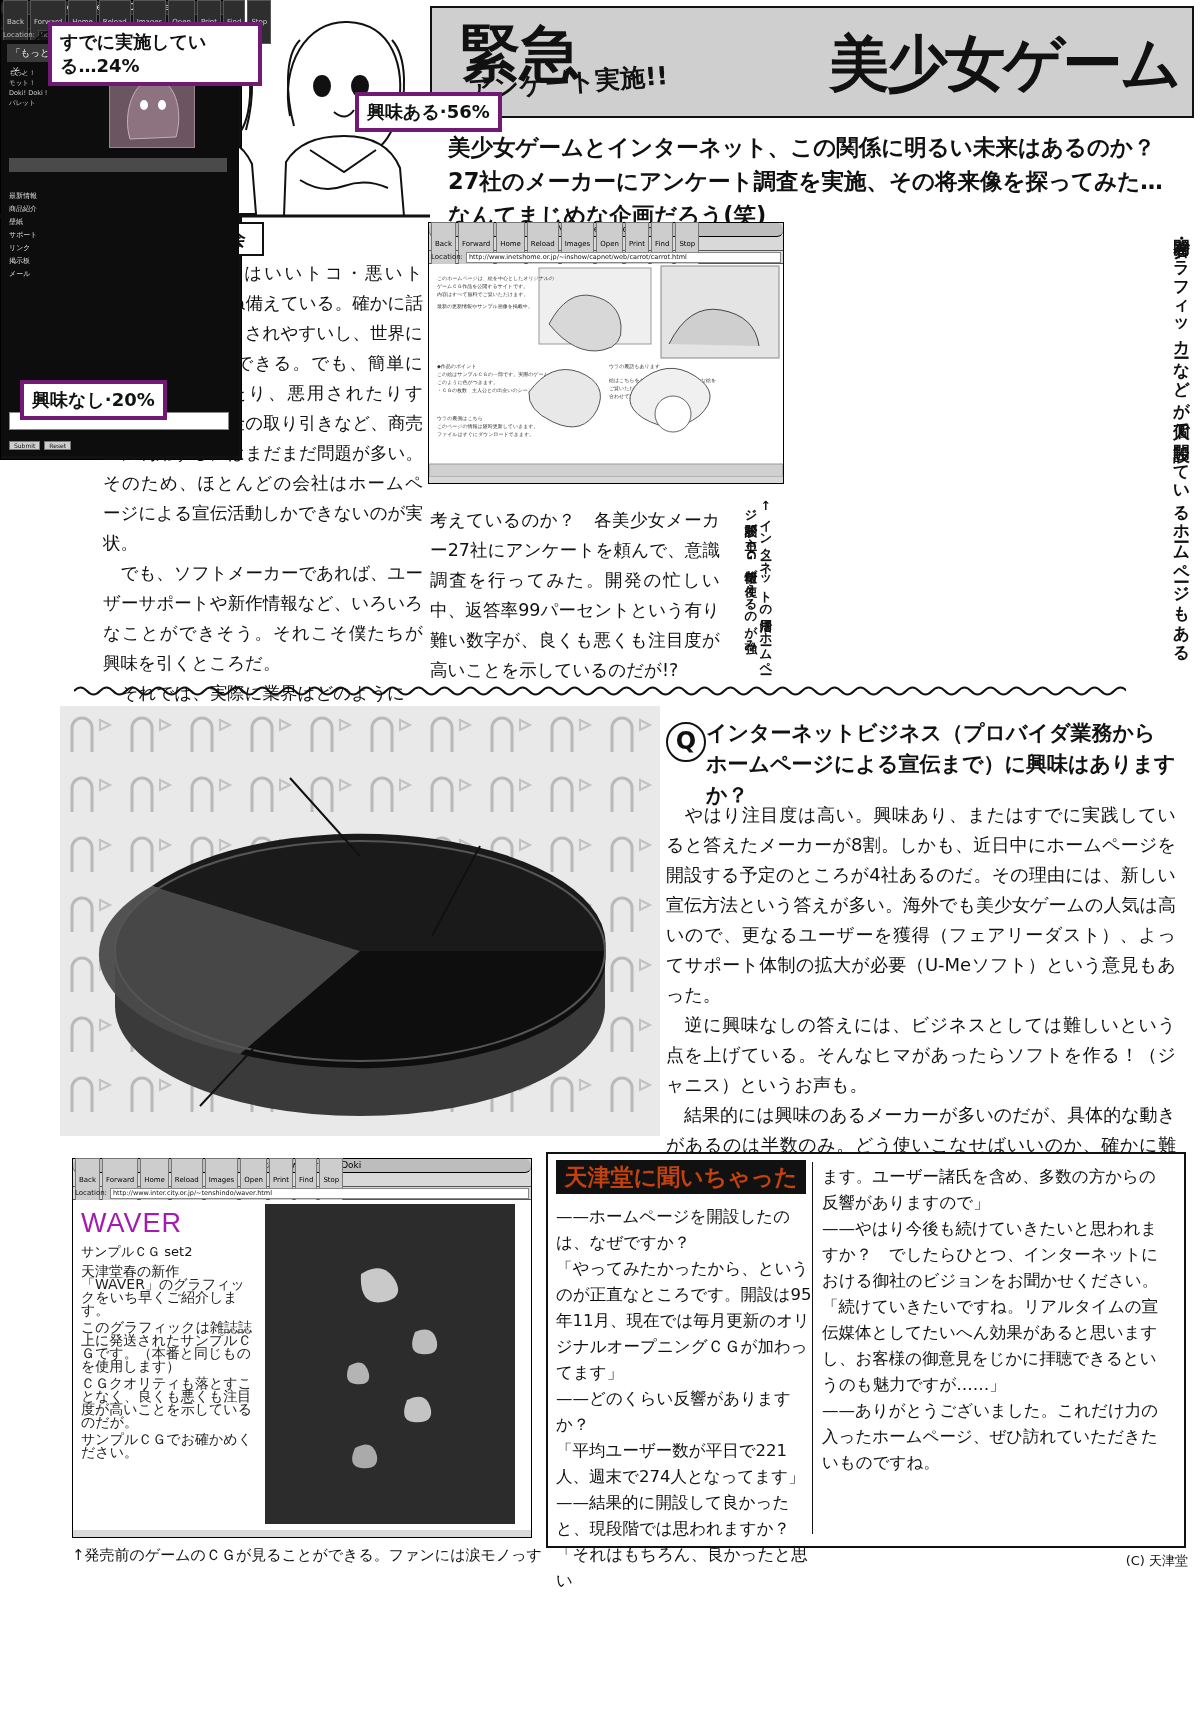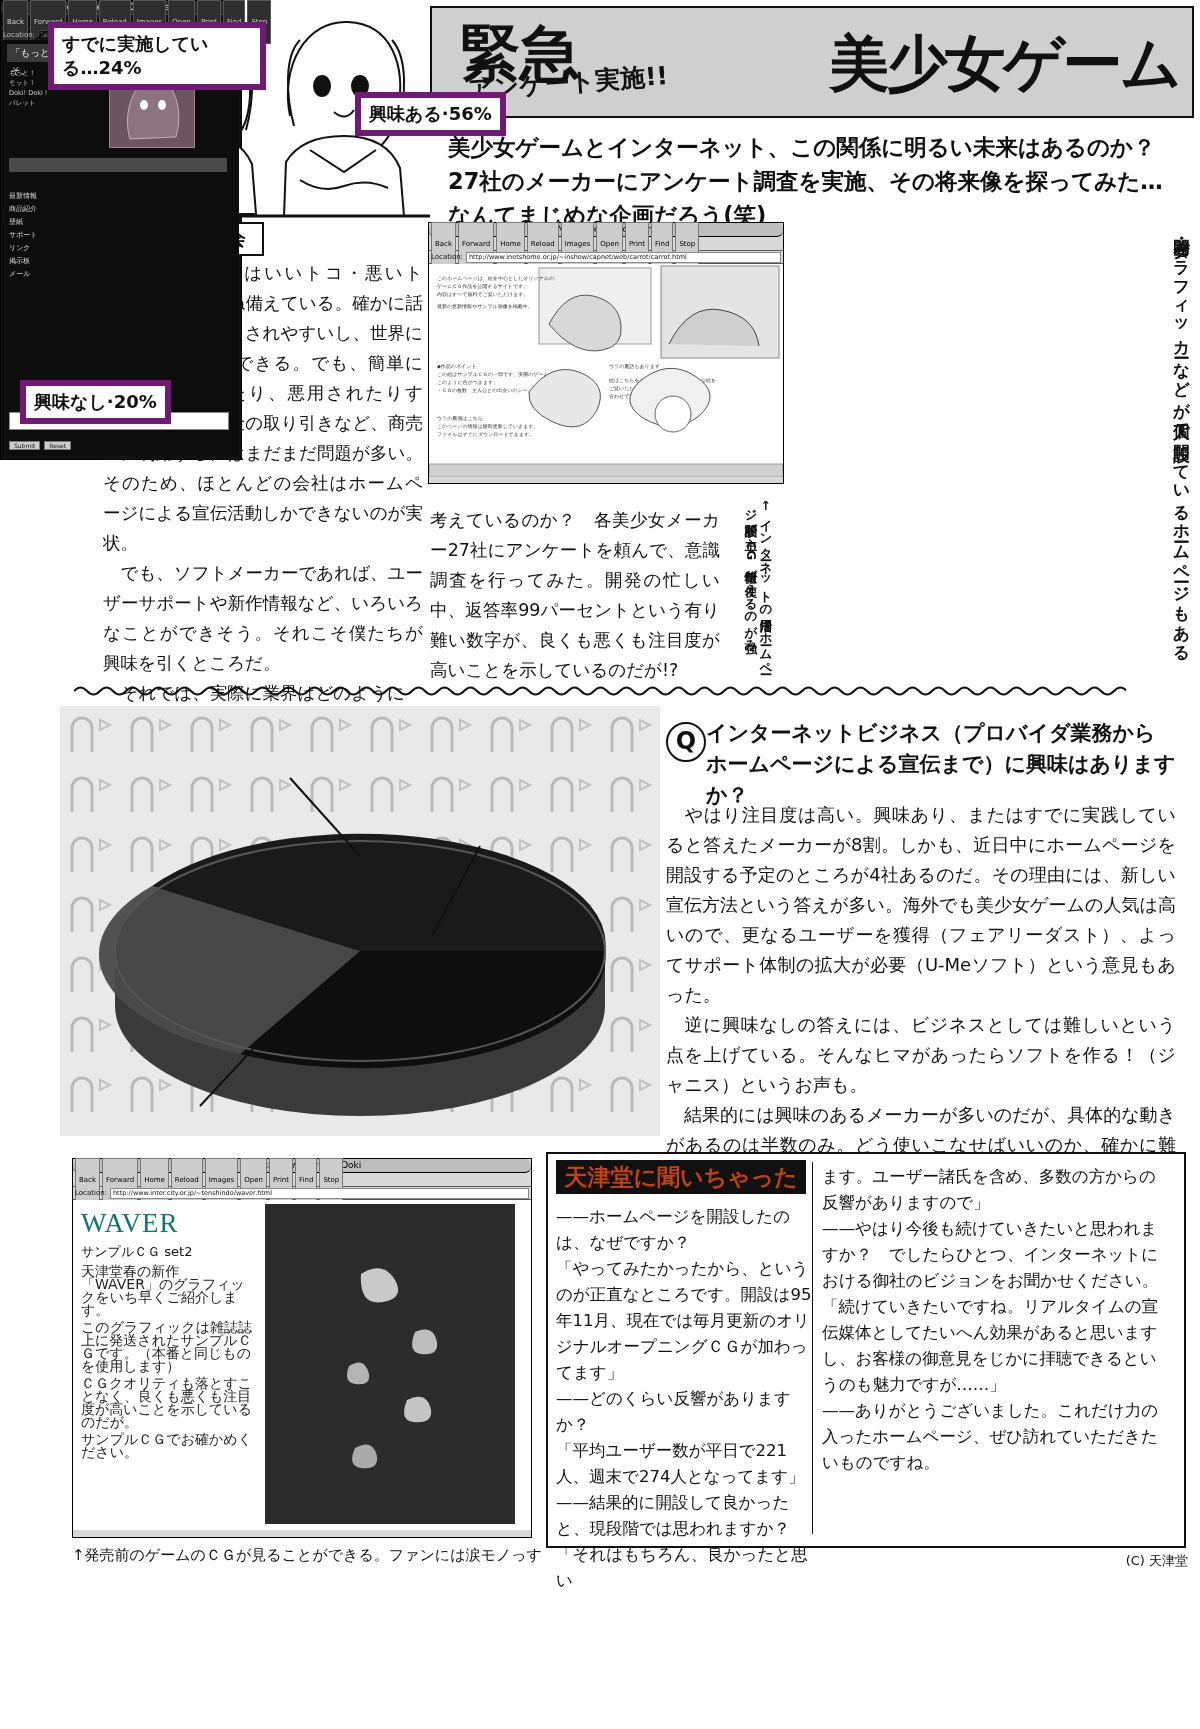--- a/index.html
+++ b/index.html
@@ -58,35 +58,35 @@
   .vcap{position:absolute;writing-mode:vertical-rl;font-family:"DejaVu Sans",sans-serif;font-weight:bold;color:#111;}
   #vcap-right{right:8px;top:226px;height:456px;font-size:16.5px;letter-spacing:1px;}
   #vcap-mid{left:744px;top:500px;height:178px;font-size:12.5px;line-height:15px;}
 
   
   .wave{position:absolute;left:74px;top:684px;width:1052px;height:14px;}
 
   
   .pie-area{position:absolute;left:60px;top:706px;width:600px;height:430px;background:#e8e8e8;overflow:hidden;}
   .pie-area svg{position:absolute;left:0;top:0;}
-  .bubble{position:absolute;background:#fff;border:6px solid #701a75;font-family:"DejaVu Sans",sans-serif;font-weight:bold;font-size:18px;padding:4px 8px;line-height:24px;color:#111;}
+  .bubble{position:absolute;background:#fff;border:4px solid #701a75;font-family:"DejaVu Sans",sans-serif;font-weight:bold;font-size:18px;padding:4px 8px;line-height:24px;color:#111;}
   #bub1{left:48px;top:22px;width:190px;}
   #bub2{left:355px;top:92px;}
   #bub3{left:20px;top:380px;}
 
   
   .qmark{position:absolute;left:666px;top:722px;width:36px;height:36px;border:2px solid #111;border-radius:50%;font-family:"DejaVu Sans",sans-serif;font-weight:bold;font-size:24px;text-align:center;line-height:34px;}
   .qtext{position:absolute;left:706px;top:718px;width:470px;font-family:"DejaVu Sans",sans-serif;font-weight:bold;font-size:21px;line-height:31px;}
   .atext{position:absolute;left:666px;top:800px;width:510px;font-family:"DejaVu Sans",sans-serif;font-size:18px;line-height:30px;text-align:justify;}
 
   
   #win-waver{left:72px;top:1158px;width:460px;height:380px;}
   #win-waver .win-body{height:330px;}
   .waver-left{position:absolute;left:0;top:0;width:190px;height:330px;padding:8px;box-sizing:border-box;}
-  .waver-title{font-family:Liberation Serif, serif;font-size:27px;letter-spacing:1px;color:#0f766e;}
+  .waver-title{font-family:Liberation Sans, sans-serif;font-size:27px;letter-spacing:1px;color:#a21caf;}
   .waver-sub{font-family:"DejaVu Sans",sans-serif;font-size:13px;margin-top:4px;}
   .waver-p{font-family:"DejaVu Sans",sans-serif;font-size:14px;line-height:13px;margin-top:4px;color:#222;}
   .waver-right{position:absolute;left:192px;top:4px;width:250px;height:320px;background:#2a2a2a;}
   .waver-cap{position:absolute;left:72px;top:1546px;width:520px;font-family:"DejaVu Sans",sans-serif;font-size:15px;}
 
   
   .iv-box{position:absolute;left:546px;top:1152px;width:636px;height:392px;border:2px solid #111;background:#fff;}
   .iv-head{position:absolute;left:556px;top:1160px;width:250px;height:34px;background:#111;color:#c2410c;font-family:"DejaVu Sans",sans-serif;font-weight:bold;font-size:23px;line-height:34px;text-align:center;}
   .iv-col{position:absolute;font-family:"DejaVu Sans",sans-serif;font-size:16.5px;line-height:26px;writing-mode:horizontal-tb;}
   #iv-c1{left:556px;top:1204px;width:256px;}

